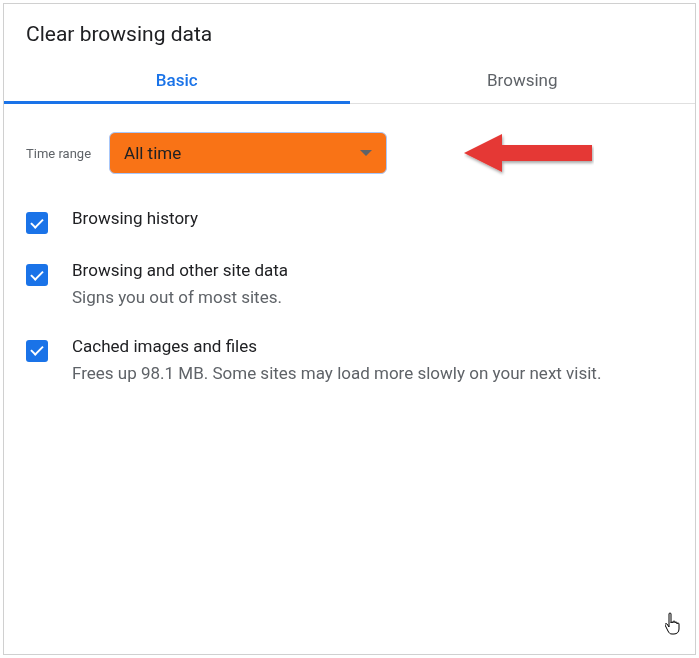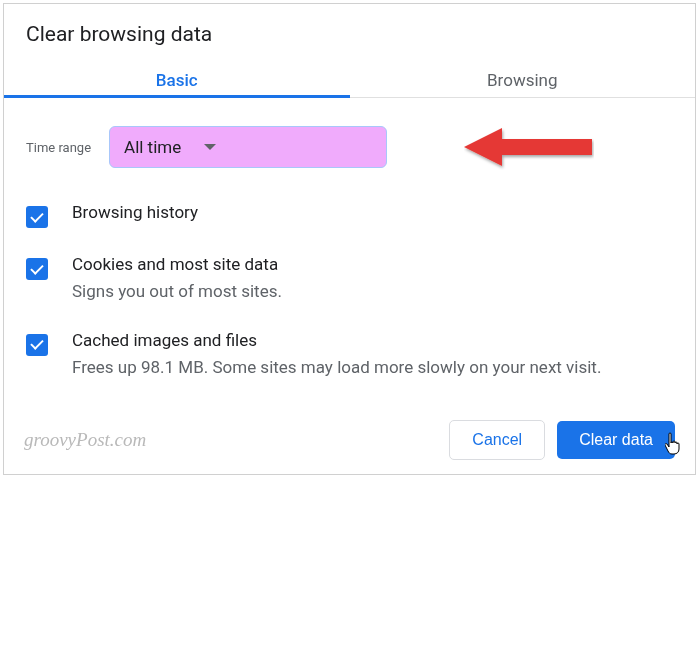--- a/index.html
+++ b/index.html
@@ -1,26 +1,26 @@
 <!DOCTYPE html>
 <html><head>
   <meta charset="utf-8">
   <style>
     * { box-sizing: border-box; margin: 0; padding: 0; }
     body { font-family: Roboto, Arial, sans-serif; background: #fff; width: 699px; height: 658px; position: relative; }
-    .dialog { border: 1px solid #d0d0d0; width: 693px; height: 472px; margin: 3px; background: #fff; display: flex; flex-direction: column; position: relative; }
+    .dialog { border: 1px solid #d0d0d0; width: 693px; height: 652px; margin: 3px; background: #fff; display: flex; flex-direction: column; position: relative; }
     .title { font-size: 21px; color: #202124; padding: 18px 22px 10px 22px; font-weight: 400; }
     .tabs { display: flex; border-bottom: 1px solid #e0e0e0; }
-    .tab { flex: 1; text-align: center; padding: 14px 0 7px 0; font-size: 17px; color: #5f6368; cursor: pointer; position: relative; }
+    .tab { flex: 1; text-align: center; padding: 14px 0 13px 0; font-size: 17px; color: #5f6368; cursor: pointer; position: relative; }
     .tab.active { color: #1a73e8; font-weight: 500; }
     .tab.active::after { content: ""; position: absolute; left: 0; right: 0; bottom: -1px; height: 3px; background: #1a73e8; }
     .content { padding: 28px 22px 0 22px; flex: 1; }
     .time-row { display: flex; align-items: center; gap: 18px; margin-bottom: 34px; position: relative; }
     .time-label { color: #5f6368; font-size: 13px; }
-    .select { display: flex; align-items: center; background: #f0abfc; border: 1.5px solid #a8c7fa; border-radius: 6px; padding: 10px 14px; width: 278px; cursor: pointer; gap: 23px; }
+    .select { display: flex; align-items: center; justify-content: space-between; background: #f97316; border: 1.5px solid #a8c7fa; border-radius: 6px; padding: 10px 14px; width: 278px; cursor: pointer; gap: 23px; }
     .select-text { font-size: 17px; color: #202124; }
     .chevron { border-left: 6px solid transparent; border-right: 6px solid transparent; border-top: 6px solid #5f6368; }
     .arrow-annot { position: absolute; left: 438px; top: -4px; }
     .option-row { display: flex; gap: 24px; margin-bottom: 26px; align-items: flex-start; margin-top: 12px; }
     .checkbox { width: 22px; height: 22px; background: #1a73e8; border-radius: 3px; margin-top: 4px; flex-shrink: 0; display: flex; align-items: center; justify-content: center; cursor: pointer; }
     .checkmark { width: 12px; height: 7px; border-left: 2.5px solid #fff; border-bottom: 2.5px solid #fff; transform: rotate(-45deg) translate(1px,-1px); }
     .opt-title { font-size: 17px; color: #202124; margin-bottom: 6px; }
     .opt-desc { font-size: 17px; color: #5f6368; line-height: 1.4; }
     .footer { display: flex; align-items: center; padding: 14px 20px 20px 20px; }
     .watermark { font-family: Georgia, serif; color: #b9b9b9; font-style: italic; font-size: 19px; }
@@ -67,39 +67,33 @@
       <div>
         <div class="opt-title">Browsing history</div>
       </div>
     </div>
 
     <div class="option-row">
       <div class="checkbox">
           <div class="checkmark"></div>
         </div>
       <div>
-        <div class="opt-title">Cookies and most site data</div>
+        <div class="opt-title">Browsing and other site data</div>
         <div class="opt-desc">Signs you out of most sites.</div>
       </div>
     </div>
 
     <div class="option-row">
       <div class="checkbox">
           <div class="checkmark"></div>
         </div>
       <div>
         <div class="opt-title">Cached images and files</div>
         <div class="opt-desc">Frees up 98.1 MB. Some sites may load more slowly on your next visit.</div>
       </div>
     </div>
   </div>
 
-  <div class="footer">
-    <span class="watermark">groovyPost.com</span>
-    <span class="spacer"></span>
-    <button class="btn btn-cancel">Cancel</button>
-    <button class="btn btn-primary">Clear data</button>
-  </div>
 
   <svg class="cursor" width="20" height="24" viewBox="0 0 20 24">
     <path d="M6 2 v9 a1 1 0 0 1 2 0 v-1 a1 1 0 0 1 2 0 v1 a1 1 0 0 1 2 0 v1 a1 1 0 0 1 2 0 v5 c0 3 -2 5 -5 5 h-2 c-2 0 -3 -1 -4 -3 l-3 -6 c-0.5 -1 1 -2 2 -1 l2 3 v-13 a1 1 0 0 1 2 0 z" fill="#fff" stroke="#000" stroke-width="1"></path>
   </svg>
 </div>
 
 </body></html>

